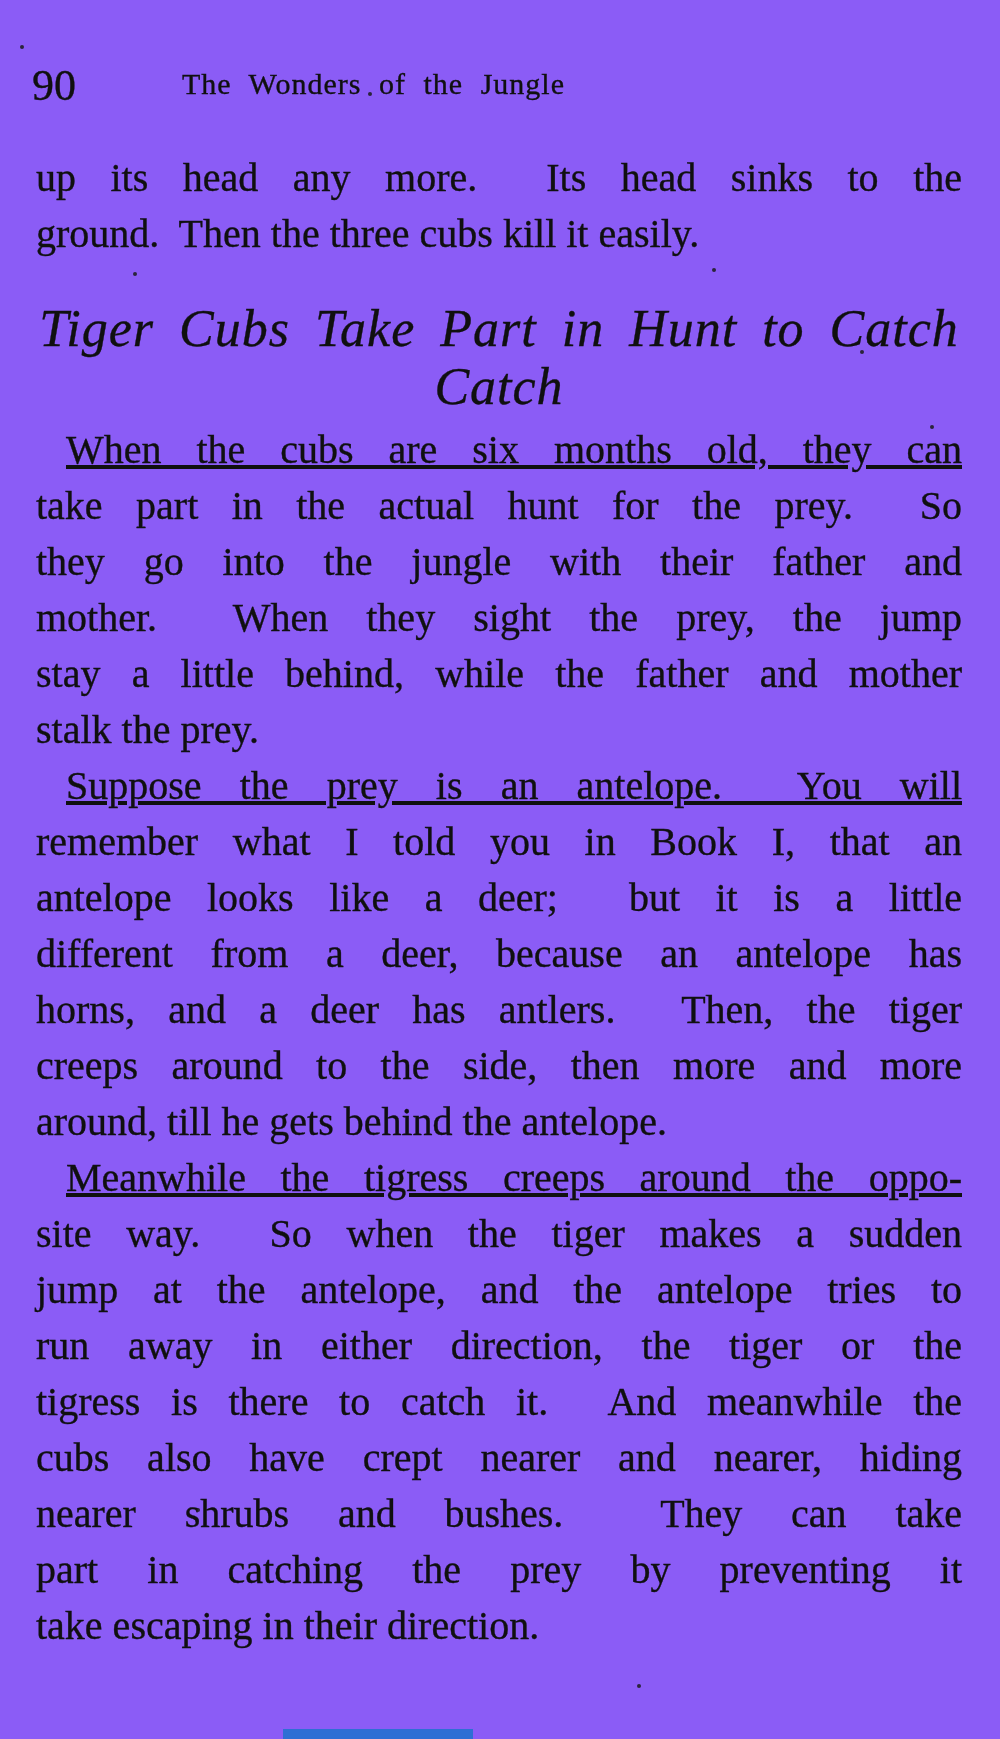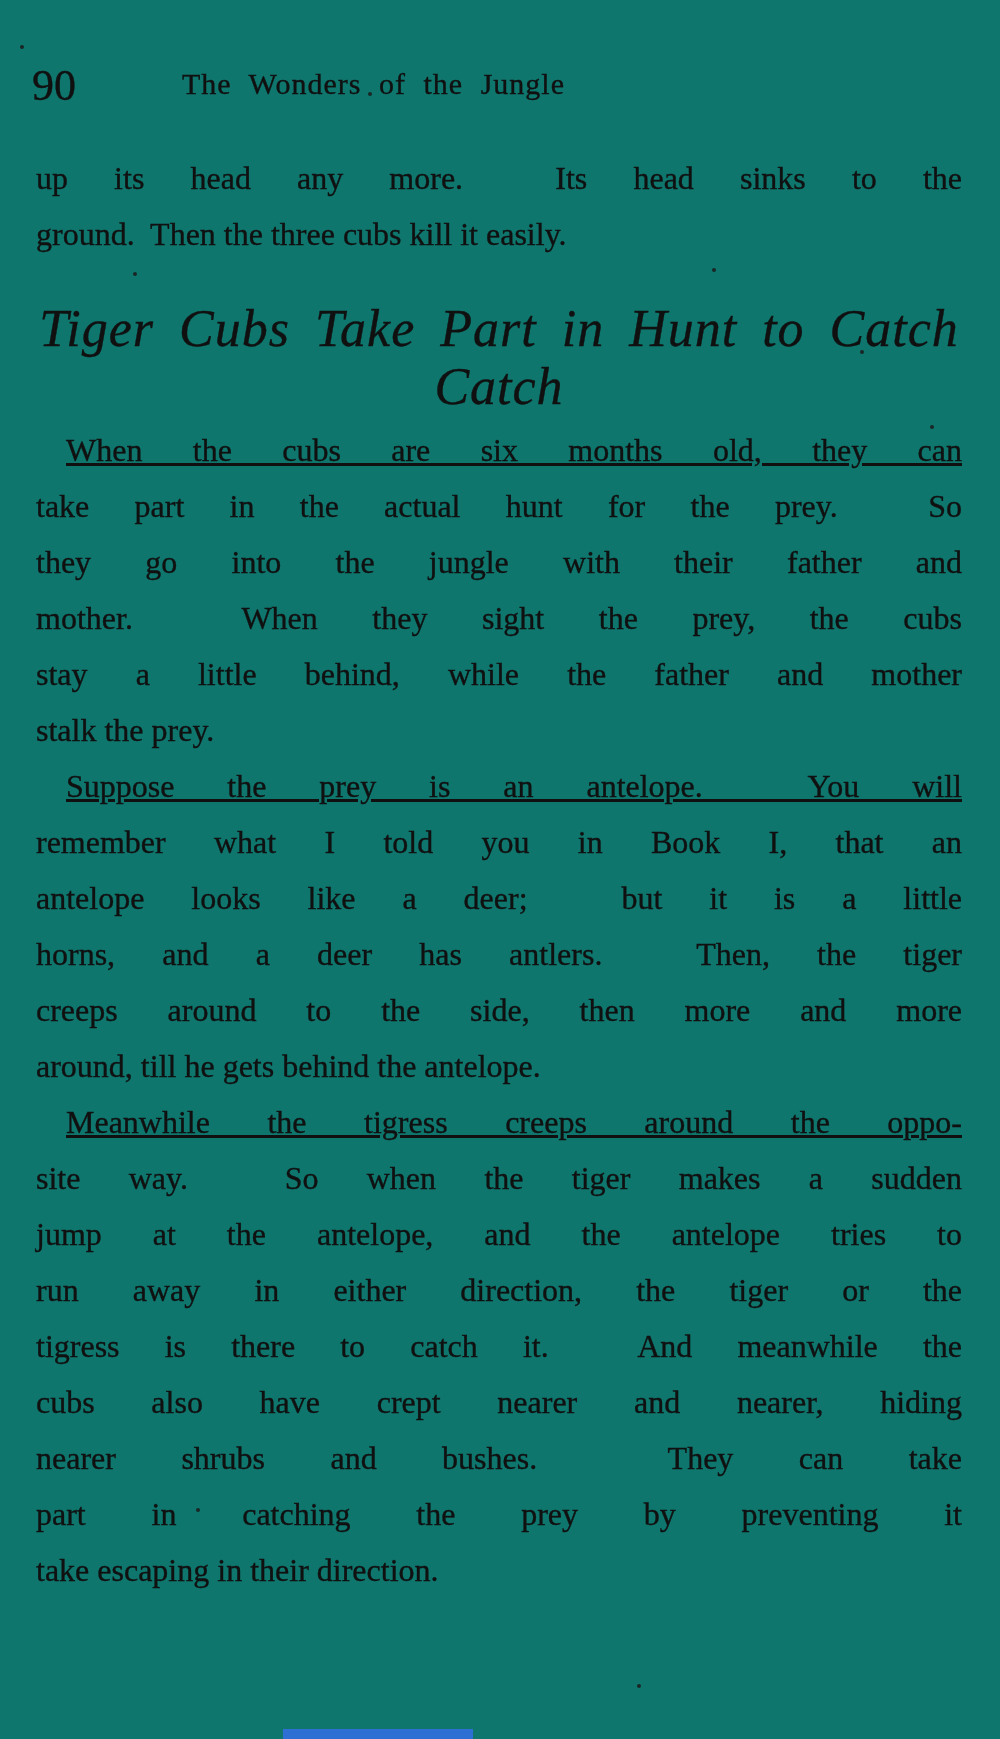--- a/index.html
+++ b/index.html
@@ -5,21 +5,21 @@
   html, body {
     margin: 0;
     padding: 0;
     background: #ffffff;
   }
   .page {
     position: relative;
     width: 1000px;
     height: 1739px;
     margin: 0;
-    background: #0f766e;
+    background: #8b5cf6;
     color: #101010;
     font-family: "Liberation Serif", "DejaVu Serif", serif;
     box-sizing: border-box;
     padding: 56px 38px 0 36px;
     overflow: hidden;
     -webkit-text-stroke: 0.35px #101010;
   }
   .page-header {
     position: relative;
     height: 56px;
@@ -36,21 +36,21 @@
     position: absolute;
     left: 146px;
     top: 0;
     font-size: 30px;
     line-height: 56px;
     word-spacing: 9px;
     letter-spacing: 1px;
     white-space: nowrap;
   }
   .body-text .line {
-    font-size: 32px;
+    font-size: 40px;
     line-height: 56px;
     text-align: justify;
     text-align-last: justify;
     white-space: pre-wrap;
   }
   .body-text .line.last {
     text-align-last: left;
   }
   .body-text .line.indent {
     text-indent: 30px;
@@ -100,29 +100,30 @@
 
     <div class="section-heading">
       <div>Tiger Cubs Take Part in Hunt to Catch</div>
       <div>Catch</div>
     </div>
 
     <div>
       <div class="line indent">When the cubs are six months old, they can</div>
       <div class="line">take part in the actual hunt for the prey.  So</div>
       <div class="line">they go into the jungle with their father and</div>
-      <div class="line">mother.  When they sight the prey, the cubs</div>
+      <div class="line">mother.  When they sight the prey, the jump</div>
       <div class="line">stay a little behind, while the father and mother</div>
       <div class="line last">stalk the prey.</div>
     </div>
 
     <div>
       <div class="line indent">Suppose the prey is an antelope.  You will</div>
       <div class="line">remember what I told you in Book I, that an</div>
       <div class="line">antelope looks like a deer;  but it is a little</div>
+      <div class="line">different from a deer, because an antelope has</div>
       <div class="line">horns, and a deer has antlers.  Then, the tiger</div>
       <div class="line">creeps around to the side, then more and more</div>
       <div class="line last">around, till he gets behind the antelope.</div>
     </div>
 
     <div>
       <div class="line indent">Meanwhile the tigress creeps around the oppo-</div>
       <div class="line">site way.  So when the tiger makes a sudden</div>
       <div class="line">jump at the antelope, and the antelope tries to</div>
       <div class="line">run away in either direction, the tiger or the</div>

